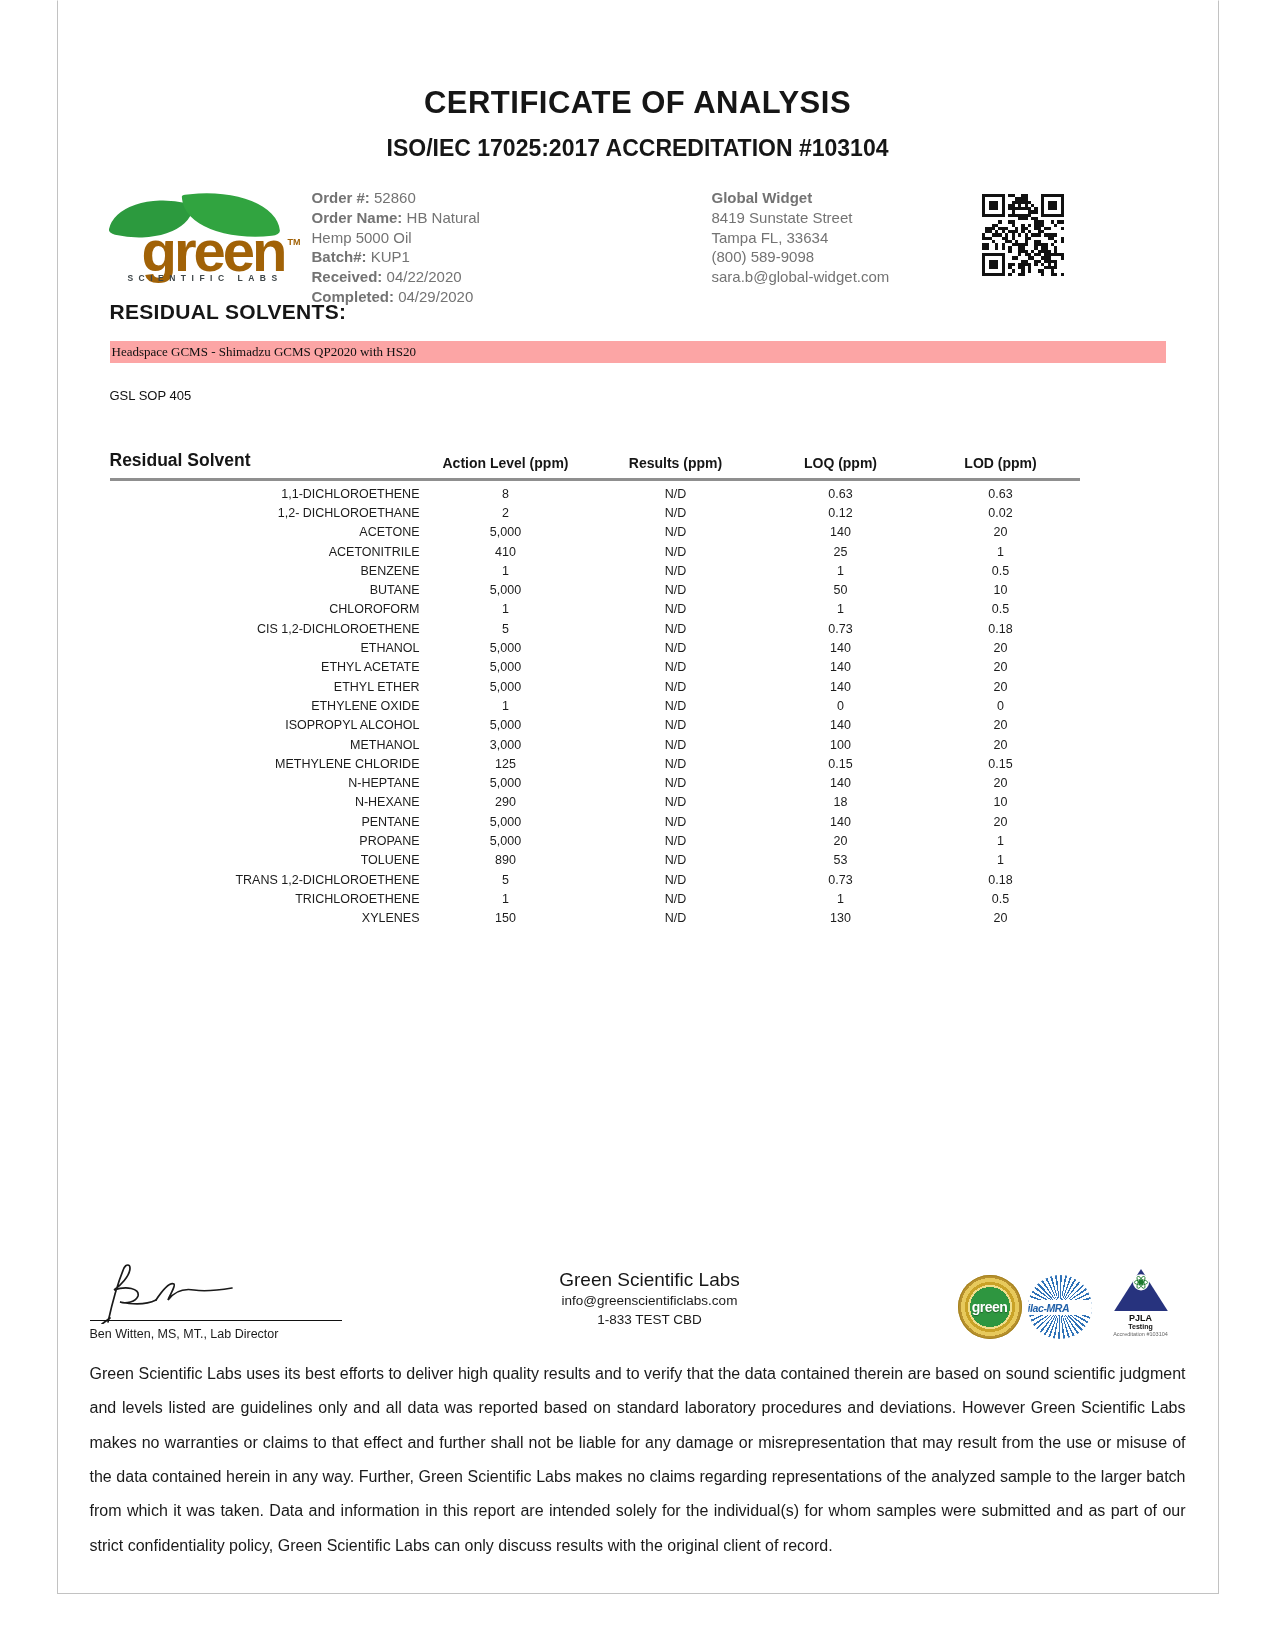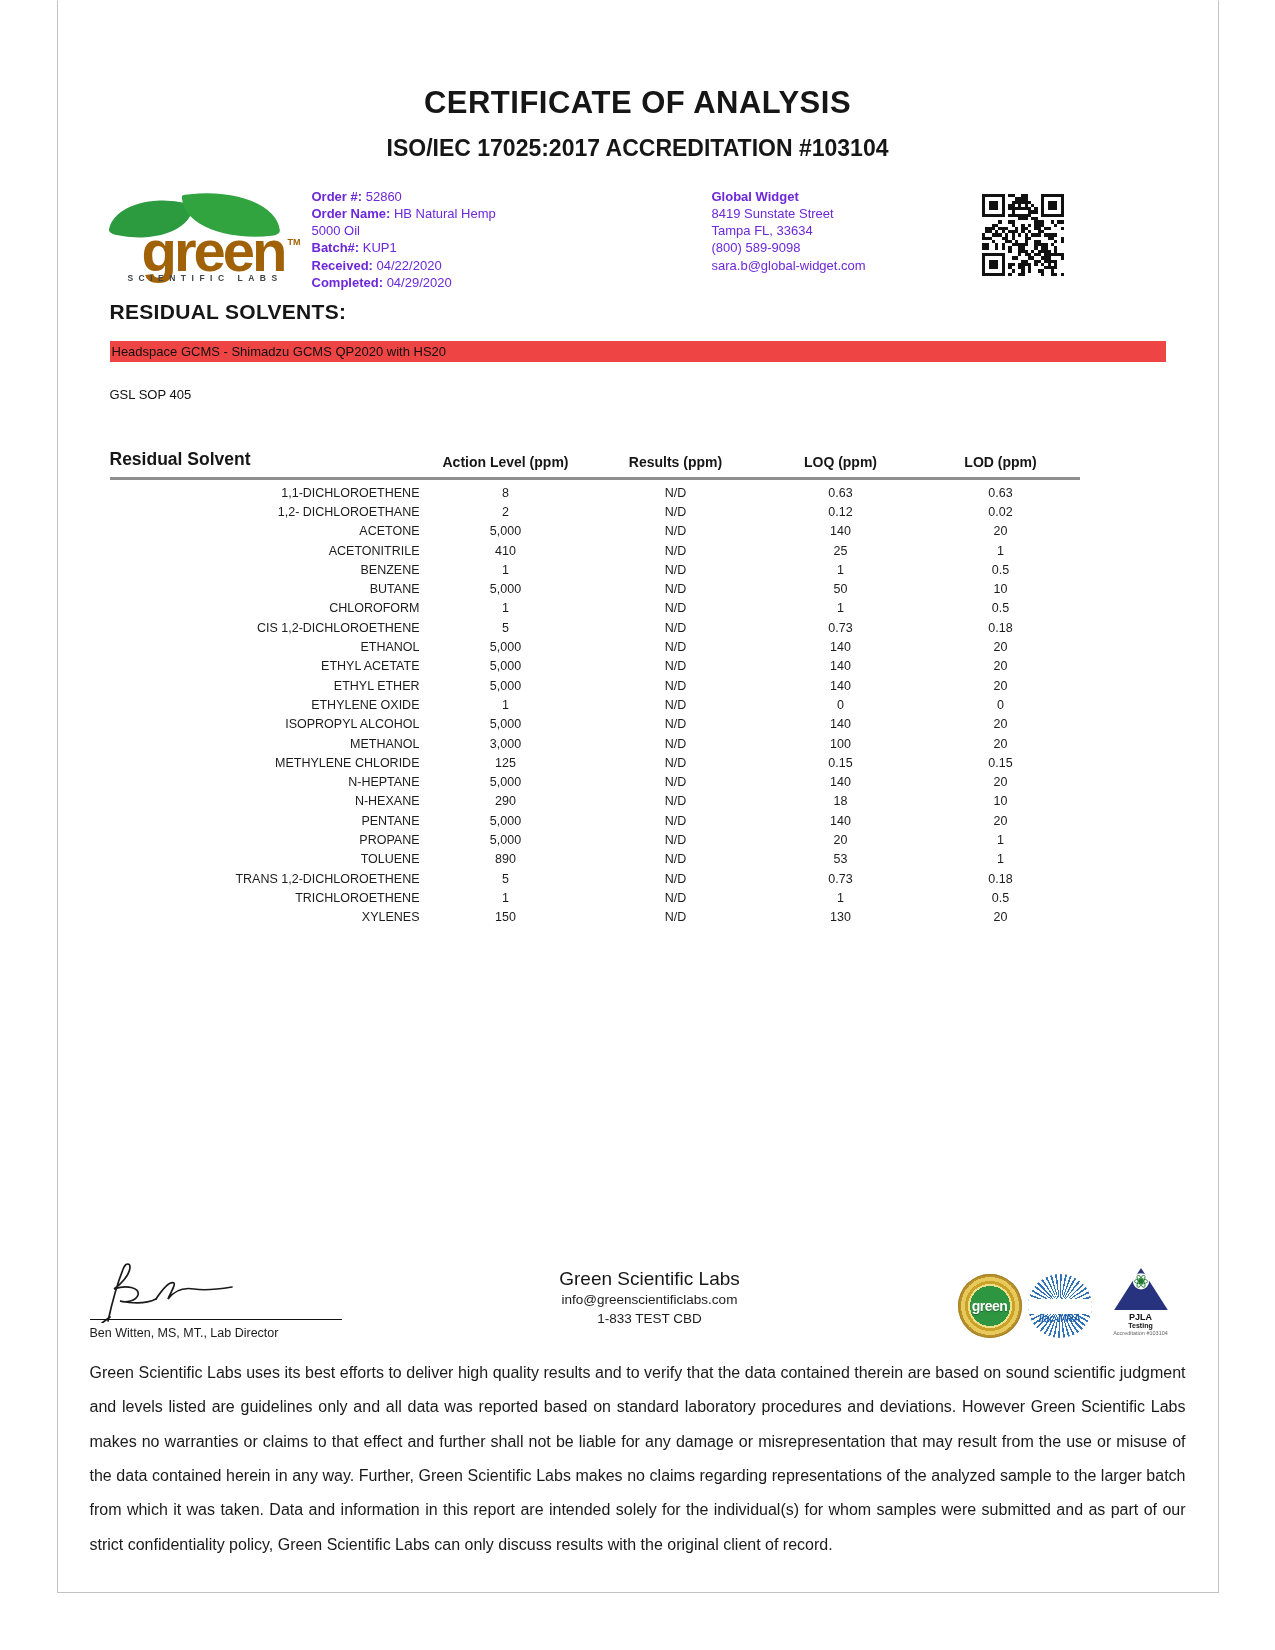--- a/index.html
+++ b/index.html
@@ -40,31 +40,31 @@
   .logo-word {
     position:relative; margin-top:32px; font-size:58px; font-weight:800;
     color:#a16207; letter-spacing:-3px; line-height:1; text-align:right;
   }
   .logo-tm { font-size:9px; font-weight:bold; letter-spacing:0; vertical-align:26px; margin-left:3px; }
   .logo-sub {
     position:relative; font-size:8.5px; font-weight:600; letter-spacing:5.5px;
     color:#3d4548; margin-top:-7px; text-align:center; padding-left:4px;
   }
 
-  .info-block { position:absolute; top:0; font-size:13px; line-height:1.32; color:#6d28d9; }
+  .info-block { position:absolute; top:0; font-size:15px; line-height:1.32; color:#737373; }
   .order-block { left:202px; width:200px; }
   .client-block { left:602px; width:230px; }
   .info-line b { font-weight:bold; }
 
   .qr { position:absolute; left:872px; top:6px; width:82px; height:82px; }
   .qr svg { width:82px; height:82px; display:block; }
 
   
   .section-heading { font-size:21px; font-weight:bold; letter-spacing:.3px; color:#161616; }
-  .method-line { font-size:13px; margin-top:17px; background:#ef4444; padding:3px 2px; width:100%; }
+  .method-line { font-size:13px; margin-top:17px; background:#fca5a5; padding:3px 2px; width:100%;font-family:Liberation Serif, serif; }
   .sop-line { font-size:13px; margin-top:25px; }
 
   
   .solvent-table { margin-top:47px; width:970px; }
   .thead, .trow { display:grid; grid-template-columns:310px 172px 168px 162px 158px; }
   .thead { align-items:end; padding-bottom:7px; border-bottom:3px solid #8f8f8f; }
   .thead .tcell { font-weight:bold; font-size:14px; text-align:center; color:#161616; }
   .thead .tname { font-size:17.5px; text-align:left; }
   .tbody { padding-top:3px; }
   .trow { height:19.3px; align-items:center; }
@@ -95,21 +95,21 @@
     display:flex; align-items:center; justify-content:center;
     box-shadow:0 0 0 1px #a5821f inset;
   }
   .seal-word { color:#fff; font-weight:bold; font-size:14px; letter-spacing:-.5px; text-shadow:0 1px 1px rgba(0,0,0,.35); }
 
   .ilac { width:64px; height:64px; border-radius:50%; position:relative; overflow:hidden; margin-top:8px;
     background:repeating-conic-gradient(#2f72b8 0deg 3.5deg, #ffffff 3.5deg 9deg);
   }
   .ilac-band { position:absolute; left:-2px; right:-2px; top:25px; height:15px; background:#fff; }
   .ilac-label {
-    position:absolute; left:0; right:0; top:38px; text-align:center;
+    position:absolute; left:0; right:0; top:27px; 
     font-size:10.5px; font-weight:bold; font-style:italic; color:#1f5fa8; letter-spacing:-.4px;
   }
 
   .pjla { width:86px; text-align:center; }
   .pjla svg { display:block; margin:0 auto; }
   .pjla-name { font-size:9px; font-weight:bold; color:#111; line-height:1.15; }
   .pjla-sub { font-size:7px; font-weight:bold; color:#111; line-height:1.15; }
   .pjla-accred { font-size:5.5px; color:#666; line-height:1.3; }
 
   

